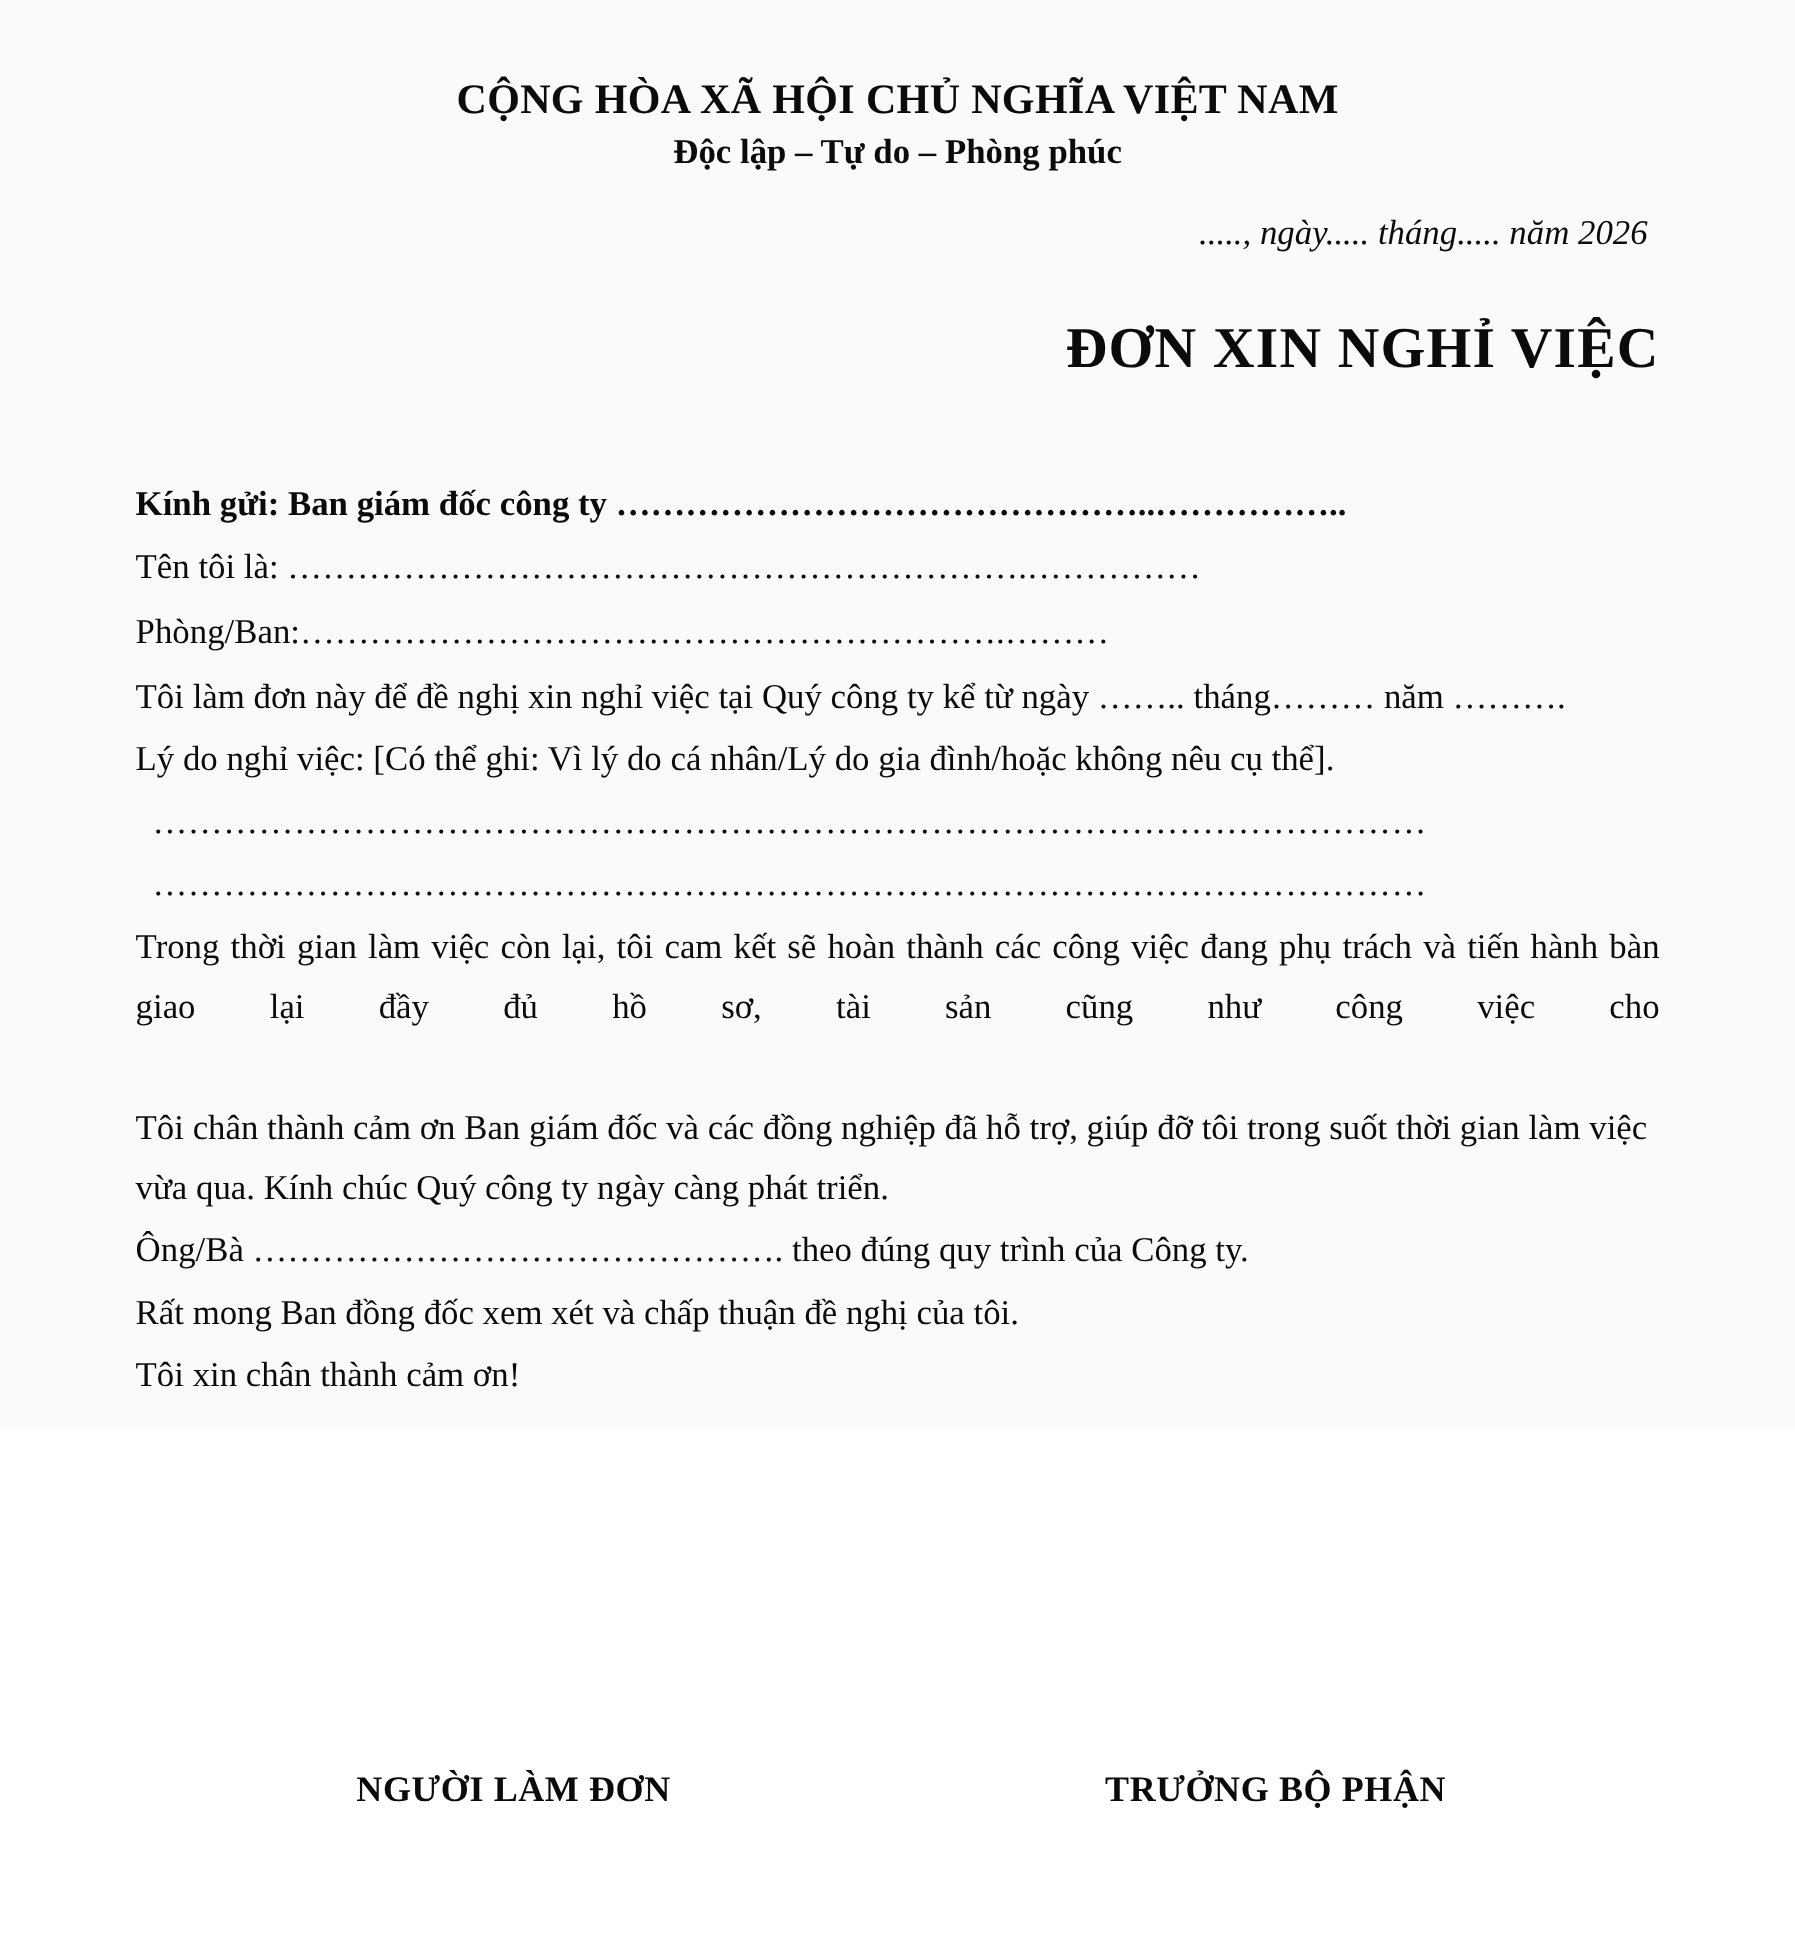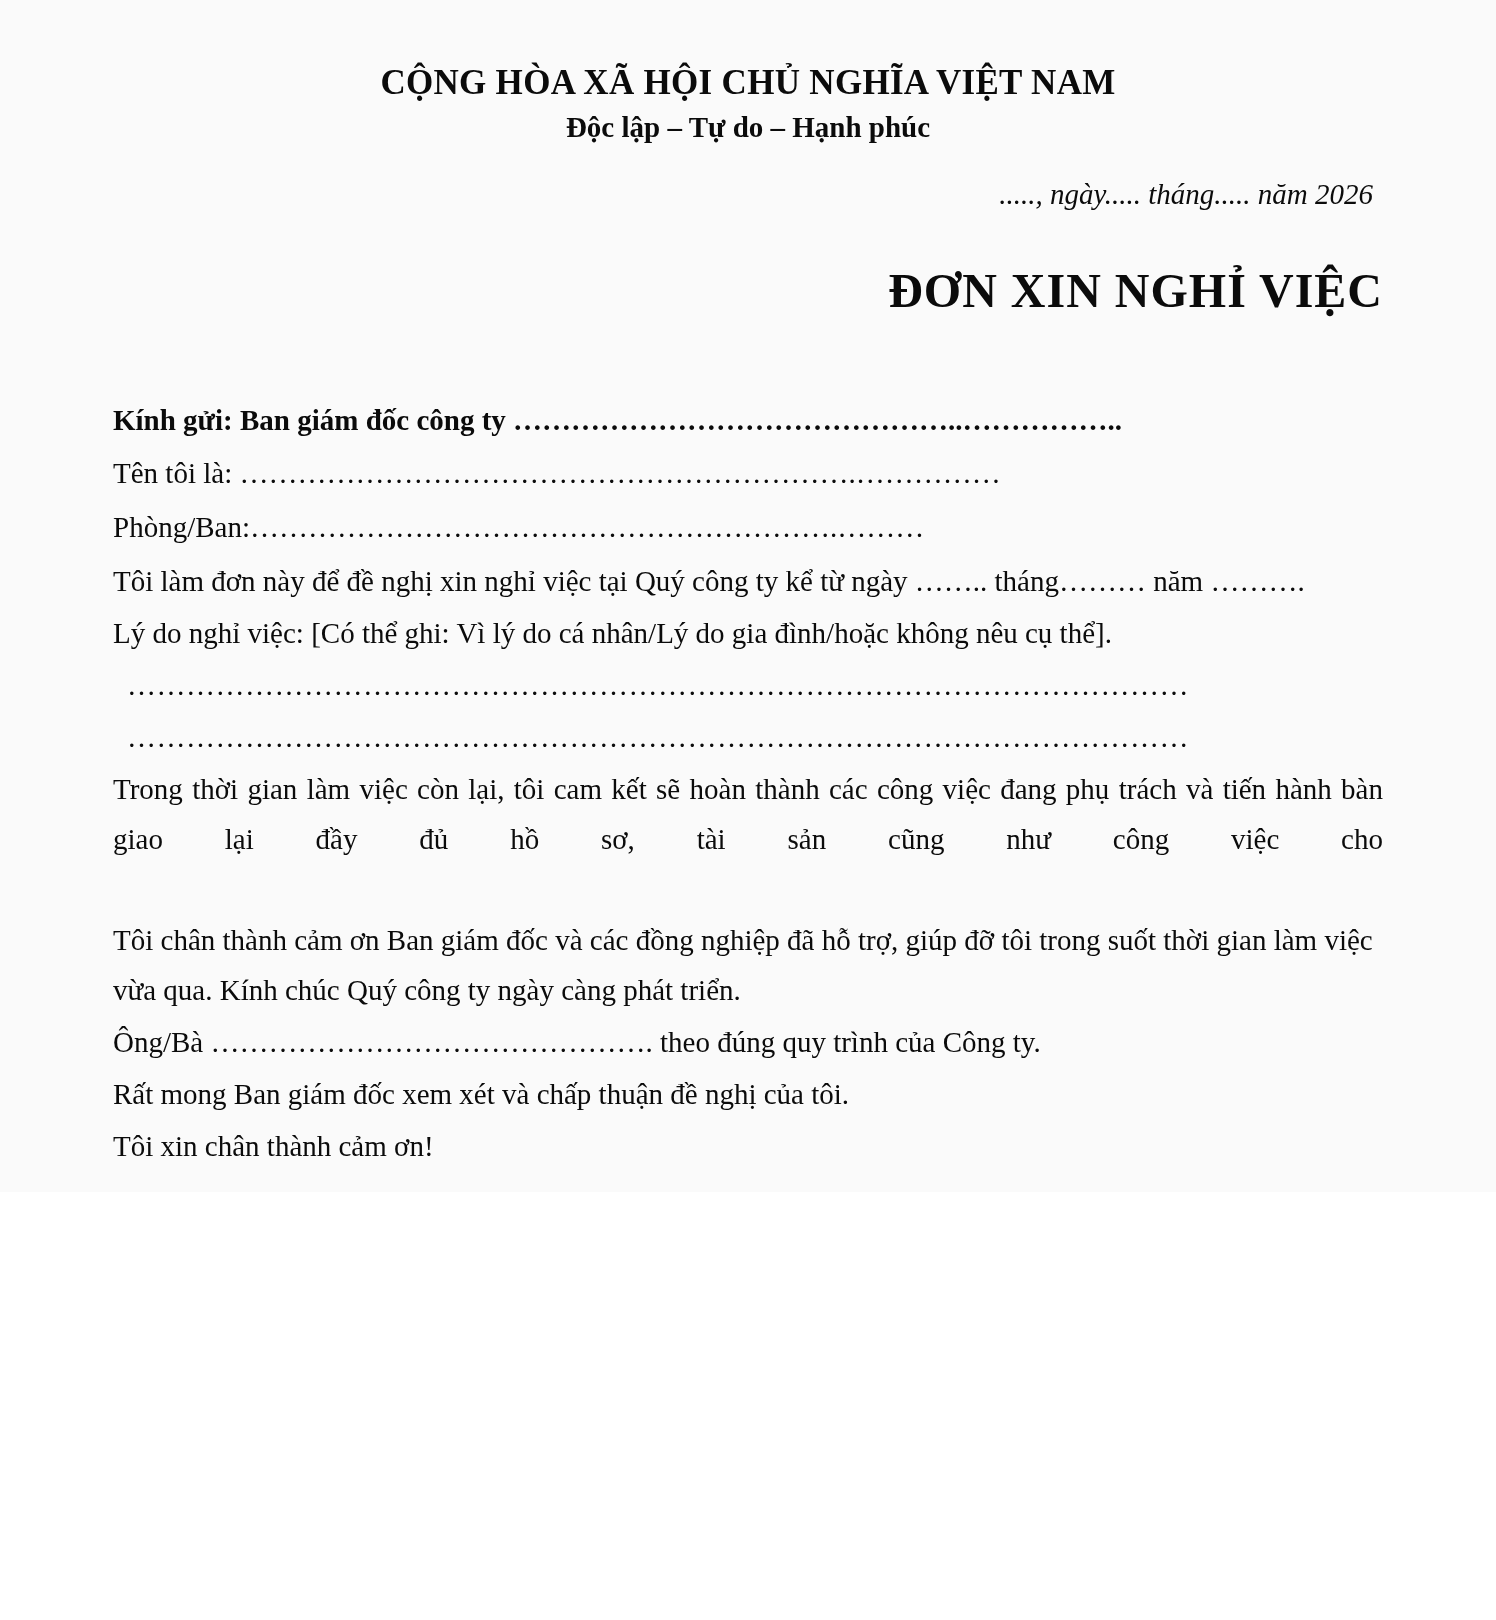--- a/index.html
+++ b/index.html
@@ -123,21 +123,21 @@
   .sign-col.right { flex: 1; }
 </style>
 </head>
 <body>
 
 <div class="page">
   <div class="inner">
 
     <div class="national-header">
       <div class="nation-line">CỘNG HÒA XÃ HỘI CHỦ NGHĨA VIỆT NAM</div>
-      <div class="motto-line">Độc lập – Tự do – Hạnh phúc</div>
+      <div class="motto-line">Độc lập – Tự do – Phòng phúc</div>
     </div>
 
     <div class="date-line">....., ngày..... tháng..... năm 2026</div>
 
     <div class="doc-title">ĐƠN XIN NGHỈ VIỆC</div>
 
     <div class="body-block">
 
       <div class="line bold"><span>Kính gửi: Ban giám đốc công ty </span><span>………………………………………..……………..</span></div>
 
@@ -152,21 +152,25 @@
 
       <div class="dots-row indent-dots">………………………………………………………………………………………………</div>
       <div class="dots-row indent-dots">………………………………………………………………………………………………</div>
 
       <div class="para force-justify">Trong thời gian làm việc còn lại, tôi cam kết sẽ hoàn thành các công việc đang phụ trách và tiến hành bàn giao lại đầy đủ hồ sơ, tài sản cũng như công việc cho</div>
 
       <div class="para nojustify">Tôi chân thành cảm ơn Ban giám đốc và các đồng nghiệp đã hỗ trợ, giúp đỡ tôi trong suốt thời gian làm việc vừa qua. Kính chúc Quý công ty ngày càng phát triển.</div>
 
       <div class="para nojustify"><span>Ông/Bà </span><span>……………………………………….</span><span> theo đúng quy trình của Công ty.</span></div>
 
-      <div class="para nojustify">Rất mong Ban giám đốc xem xét và chấp thuận đề nghị của tôi.</div>
+      <div class="para nojustify">Rất mong Ban đồng đốc xem xét và chấp thuận đề nghị của tôi.</div>
 
       <div class="para nojustify">Tôi xin chân thành cảm ơn!</div>
 
     </div>
 
+    <div class="sign-row">
+      <div class="sign-col left">NGƯỜI LÀM ĐƠN</div>
+      <div class="sign-col right">TRƯỞNG BỘ PHẬN</div>
+    </div>
 
   </div>
 </div>
 
 </body></html>

